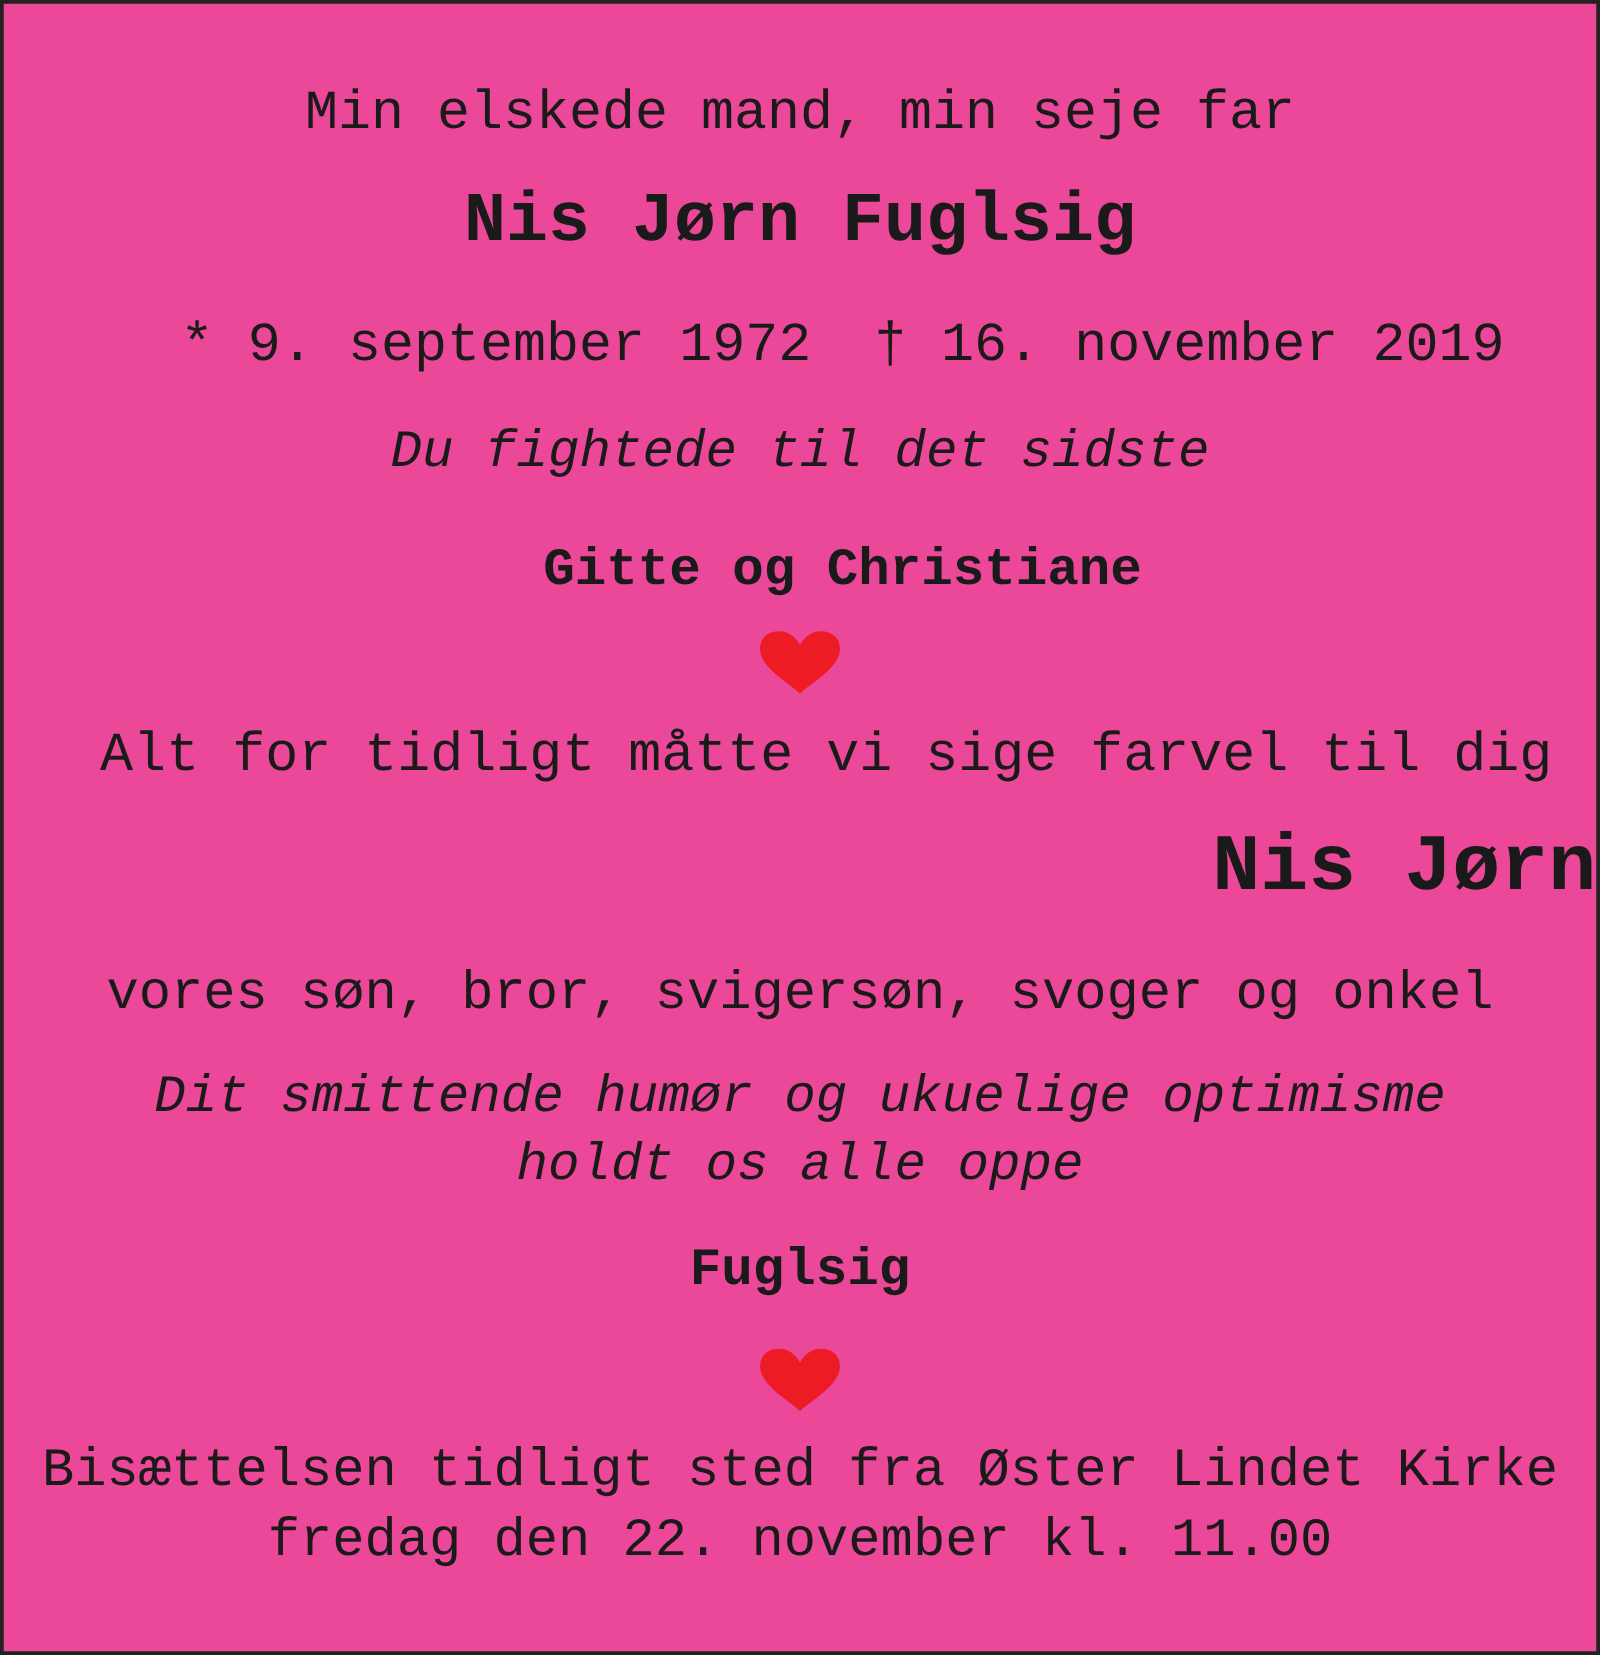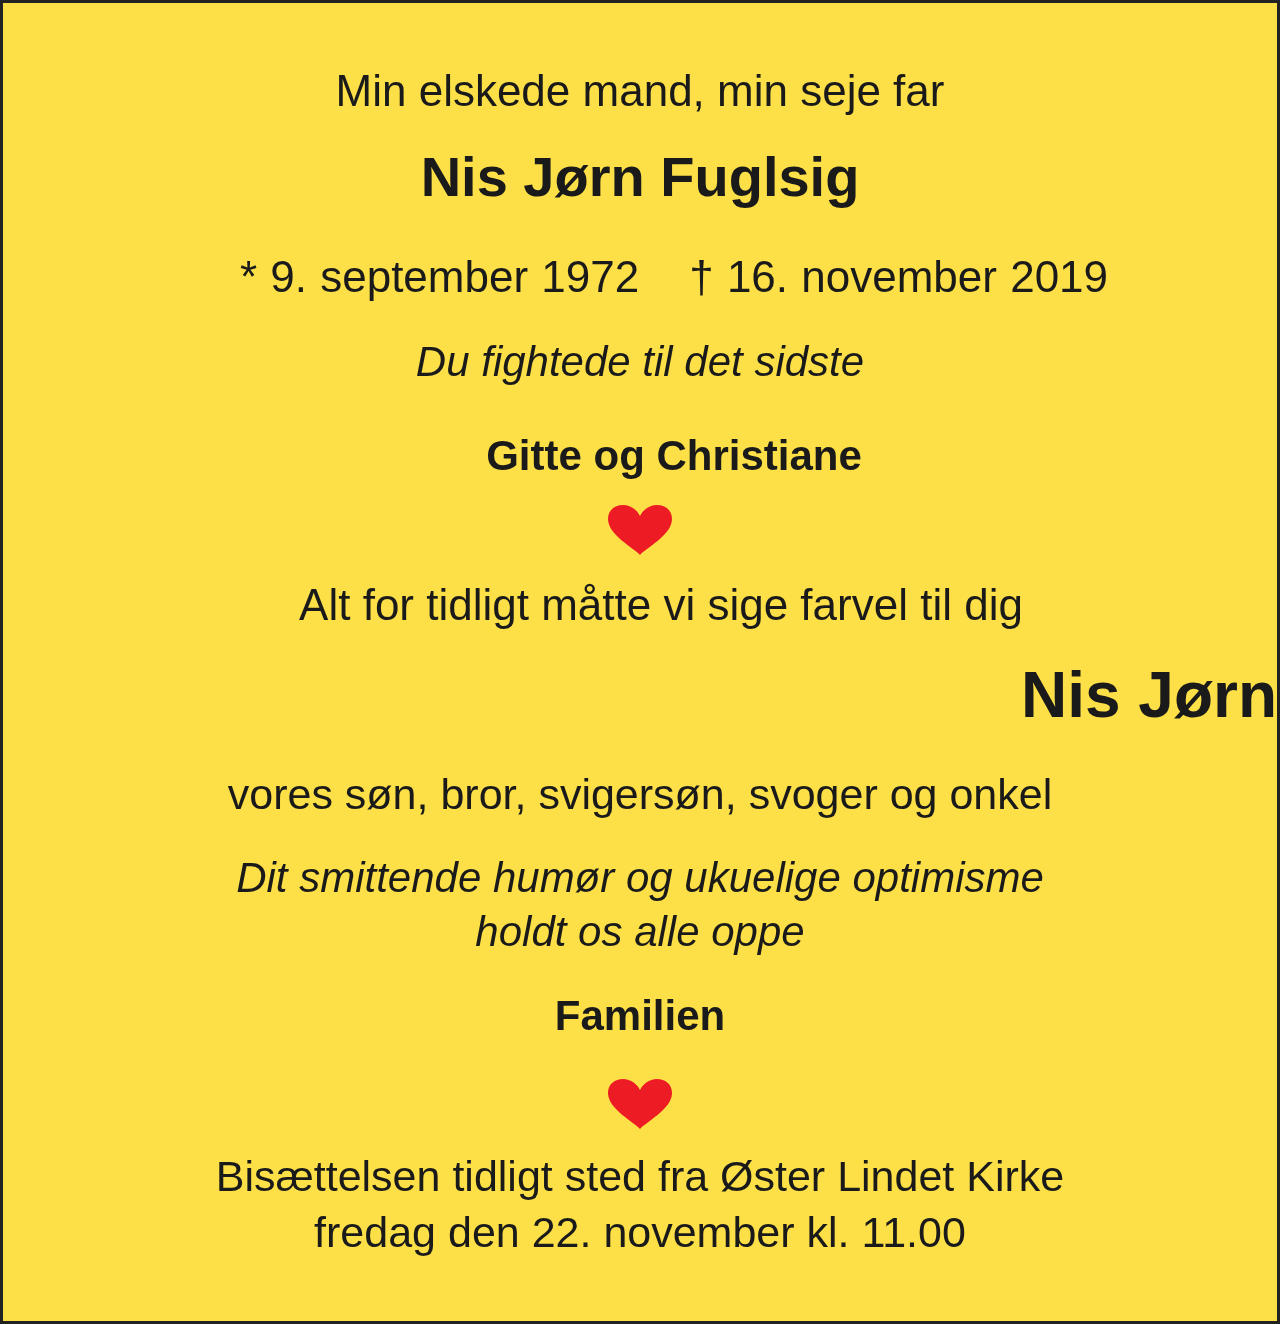--- a/index.html
+++ b/index.html
@@ -3,22 +3,22 @@
   <meta charset="utf-8">
   <style>
     html, body { margin: 0; padding: 0; background: #ffffff; }
     .page {
       position: relative;
       width: 1280px;
       height: 1324px;
       box-sizing: border-box;
       border: 3px solid #222222;
       border-right-width: 3px;
-      background: #fde047;
-      font-family: Liberation Sans, sans-serif;
+      background: #ec4899;
+      font-family: Liberation Mono, monospace;
       color: #1a1a1a;
       overflow: hidden;
     }
     .line {
       position: absolute;
       left: 0;
       width: 100%;
       text-align: center;
       white-space: nowrap;
       line-height: 1;
@@ -62,21 +62,21 @@
 
   <div class="line intro" style="top:580px;padding-left:21px;">Alt for tidligt måtte vi sige farvel til dig</div>
 
   <div class="line name-mid" style="top:660px;">Nis Jørn</div>
 
   <div class="line body-text" style="top:770px;">vores søn, bror, svigersøn, svoger og onkel</div>
 
   <div class="line ital" style="top:854px;">Dit smittende humør og ukuelige optimisme</div>
   <div class="line ital" style="top:908px;">holdt os alle oppe</div>
 
-  <div class="line sig" style="top:992px;">Familien</div>
+  <div class="line sig" style="top:992px;">Fuglsig</div>
 
   <svg class="heart" style="top:1074px;" viewBox="0 0 72 54">
     <path d="M36 52 C30 45 4 32 4 16 C4 7 11 2 19 2 C27 2 33 7 36 13 C39 7 45 2 53 2 C61 2 68 7 68 16 C68 32 42 45 36 52 Z" fill="#ed1c24"></path>
   </svg>
 
   <div class="line body-text" style="top:1152px;">Bisættelsen tidligt sted fra Øster Lindet Kirke</div>
   <div class="line body-text" style="top:1208px;">fredag den 22. november kl. 11.00</div>
 
 </div>
 

